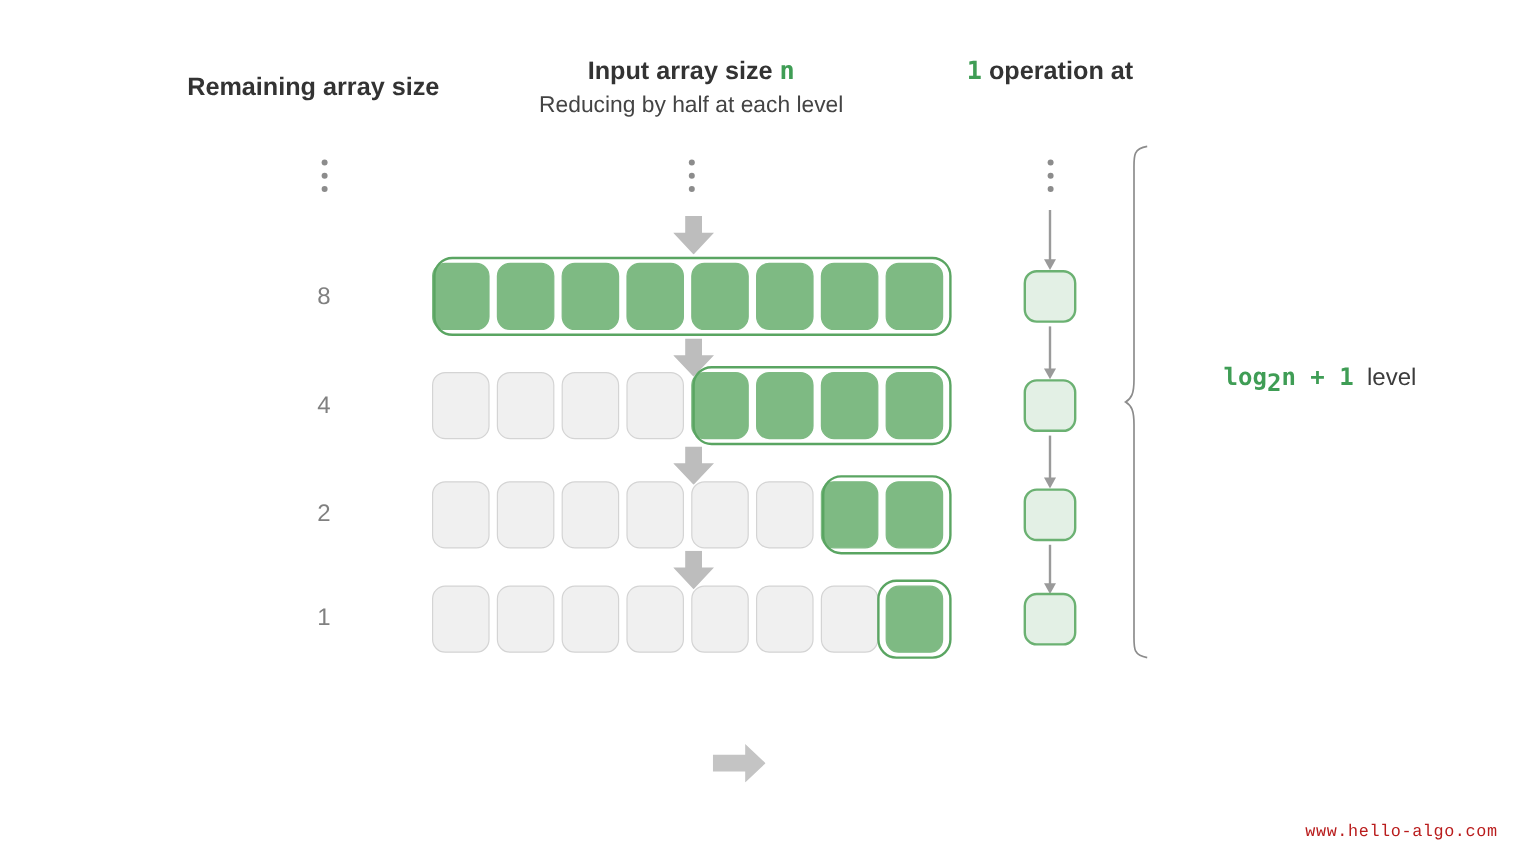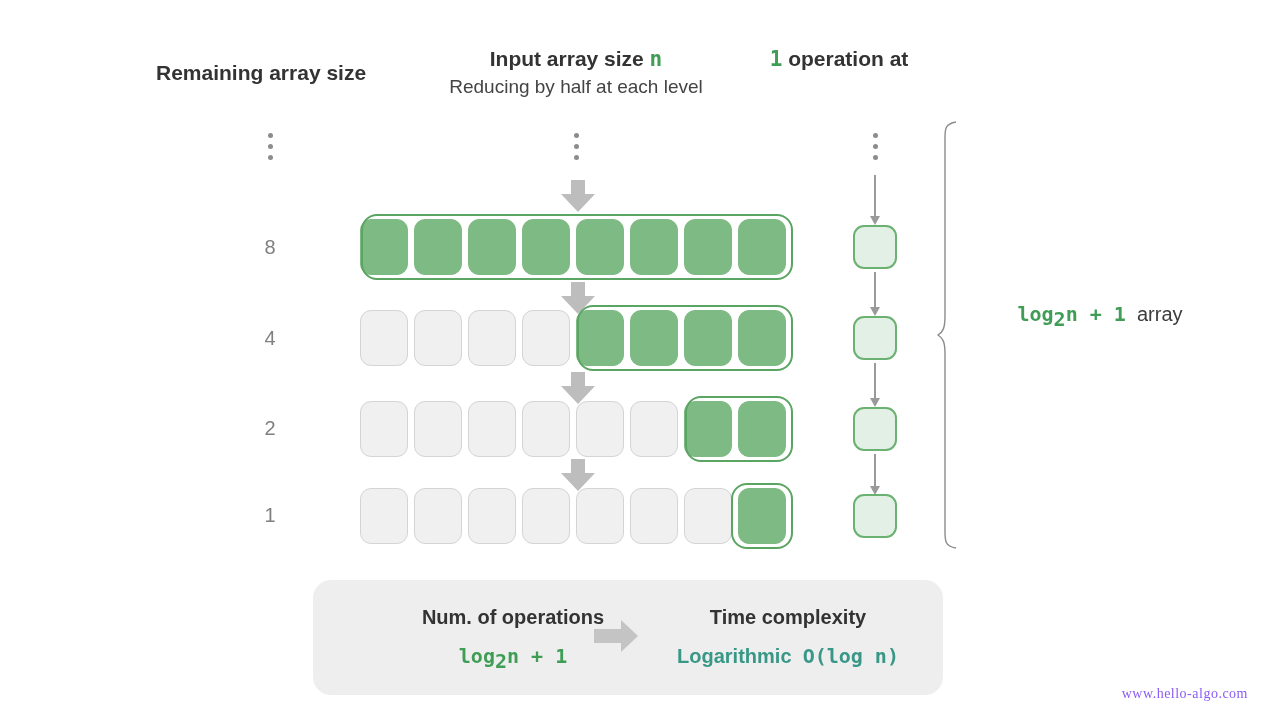--- a/index.html
+++ b/index.html
@@ -39,21 +39,21 @@
     margin-top: 2px;
   }
   .mono-green {
     font-family: "DejaVu Sans Mono", monospace;
     color: #3f9d55;
     font-weight: bold;
   }
 
   #hdr-left  { left: 156px; top: 60px; }
   #hdr-mid   { left: 410px; top: 46px; width: 332px; }
-  #hdr-right { left: 746px; top: 46px; width: 186px; }
+  #hdr-right { left: 782px; top: 46px; width: 186px; }
 
   
   .row-label {
     position: absolute;
     width: 60px;
     text-align: center;
     font-size: 20px;
     color: #808080;
     left: 240px;
   }
@@ -206,23 +206,23 @@
     top: 620px;
     width: 44px;
     height: 32px;
   }
 
   
   #watermark {
     position: absolute;
     right: 32px;
     bottom: 18px;
-    font-family: Liberation Serif, serif;
+    font-family: Liberation Mono, monospace;
     font-size: 14px;
-    color: #8b5cf6;
+    color: #b91c1c;
     letter-spacing: 0.5px;
   }
 </style>
 </head>
 <body>
 
 <div class="canvas">
 
   <div class="hdr" id="hdr-left">
     <div class="hdr-bold">Remaining array size</div>
@@ -336,34 +336,23 @@
   <div class="op-arrow" style="top:454px; height:33px;"></div>
   <div class="op-box" style="top:494px;"></div>
 
   <div id="brace">
     <svg width="26" height="430" viewBox="0 0 26 430">
       <path d="M20,2 C8,4 9,10 9,22 L9,196 C9,208 7,212 2,215 C7,218 9,222 9,234 L9,408 C9,420 8,426 20,428" fill="none" stroke="#8c8c8c" stroke-width="1.4"></path>
     </svg>
   </div>
 
   <div id="brace-caption">
-    <div class="l1"><span class="mono-green-lg">log</span><sub class="mono-green-lg">2</sub><span class="mono-green-lg">n + 1</span>&nbsp;&nbsp;<span class="dark">array</span></div>
-  </div>
-
-  <div id="summary">
-    <div class="sum-col" id="sum-left">
-      <div class="sum-title">Num. of operations</div>
-      <div class="sum-value"><span class="mono-green-lg">log</span><sub class="mono-green-lg">2</sub><span class="mono-green-lg">n + 1</span></div>
-    </div>
-
-    <div class="sum-col" id="sum-right">
-      <div class="sum-title">Time complexity</div>
-      <div class="sum-value"><span class="teal">Logarithmic</span>&nbsp;&nbsp;<span class="teal-mono">O(log n)</span></div>
-    </div>
-  </div>
+    <div class="l1"><span class="mono-green-lg">log</span><sub class="mono-green-lg">2</sub><span class="mono-green-lg">n + 1</span>&nbsp;&nbsp;<span class="dark">level</span></div>
+  </div>
+
 
   <div id="sum-arrow">
     <svg width="44" height="32" viewBox="0 0 44 32">
         <path d="M0,9 L27,9 L27,0 L44,16 L27,32 L27,23 L0,23 Z" fill="#c4c4c4"></path>
       </svg>
   </div>
 
   <div id="watermark">www.hello-algo.com</div>
 
 </div>

